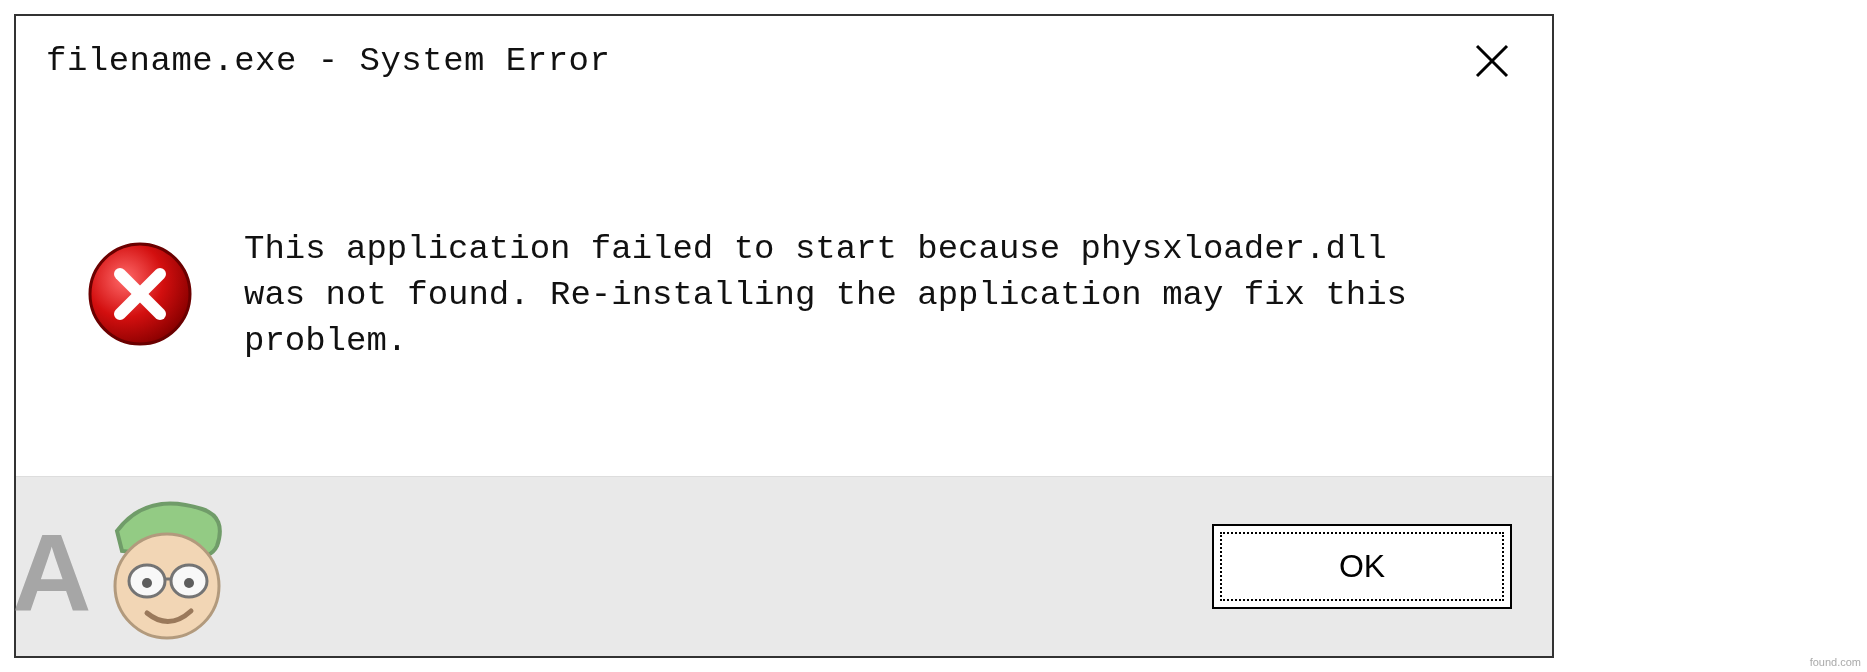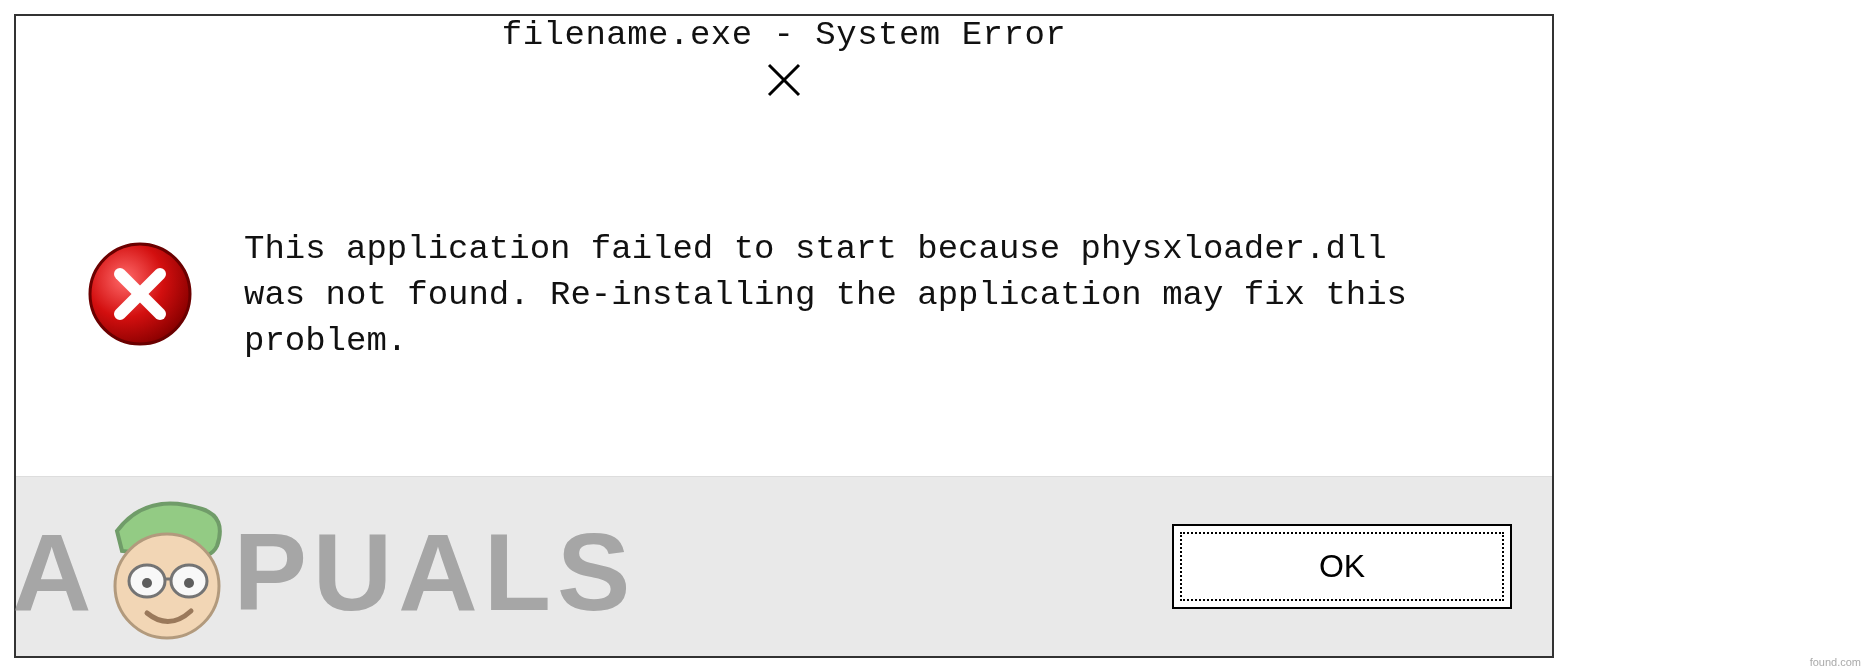--- a/index.html
+++ b/index.html
@@ -20,21 +20,20 @@
       display: flex;
       flex-direction: column;
     }
     .titlebar {
       height: 90px;
       padding: 0 30px;
       display: flex;
       justify-content: space-between;
       align-items: center;
       background: #fff;
-      flex-direction: column;
     }
     .title-text {
       font-size: 34px;
       letter-spacing: 0.5px;
       color: #111;
     }
     .close-x {
       width: 60px; height: 60px;
       display: flex; align-items: center; justify-content: center;
       cursor: pointer;
@@ -61,21 +60,21 @@
       height: 180px;
       background: #e9e9e9;
       border-top: 1px solid #ddd;
       display: flex;
       align-items: center;
       justify-content: flex-end;
       padding-right: 40px;
       position: relative;
     }
     .ok-btn {
-      width: 340px; height: 85px;
+      width: 300px; height: 85px;
       background: #fff;
       border: 2px solid #000;
       outline: 2px dotted #000;
       outline-offset: -10px;
       font-family: "Segoe UI", Arial, sans-serif;
       font-size: 32px;
       cursor: pointer;
     }
     .watermark {
       position: absolute;
@@ -142,21 +141,20 @@
       <svg class="watermark-svg" width="140" height="160" viewBox="0 0 140 160">
         <path d="M20 40 Q50 0 105 18 Q130 26 120 55 Q112 72 75 65 Q45 62 25 60 Z" fill="#6fbf5a" stroke="#3e7c33" stroke-width="4"></path>
         <circle cx="70" cy="95" r="52" fill="#f6cfa0" stroke="#9c7a50" stroke-width="3"></circle>
         <ellipse cx="50" cy="90" rx="18" ry="16" fill="#fff" stroke="#444" stroke-width="3"></ellipse>
         <ellipse cx="92" cy="90" rx="18" ry="16" fill="#fff" stroke="#444" stroke-width="3"></ellipse>
         <line x1="68" y1="88" x2="74" y2="88" stroke="#444" stroke-width="3"></line>
         <circle cx="50" cy="92" r="5" fill="#222"></circle>
         <circle cx="92" cy="92" r="5" fill="#222"></circle>
         <path d="M50 122 Q72 140 94 120" fill="none" stroke="#7a4a20" stroke-width="5" stroke-linecap="round"></path>
       </svg>
-      <span class="watermark-text">PUALS</span>
     </div>
 
     <button class="ok-btn">OK</button>
   </div>
 
 </div>
 
 <div class="source">found.com</div>
 
 </body></html>

